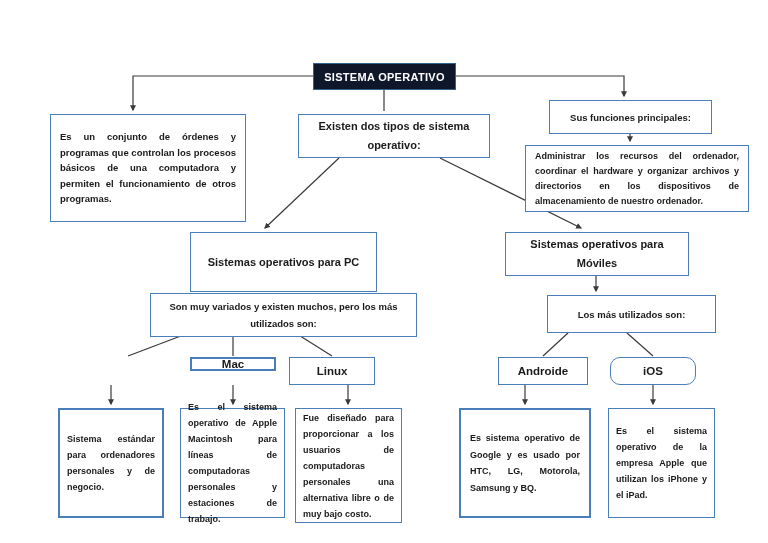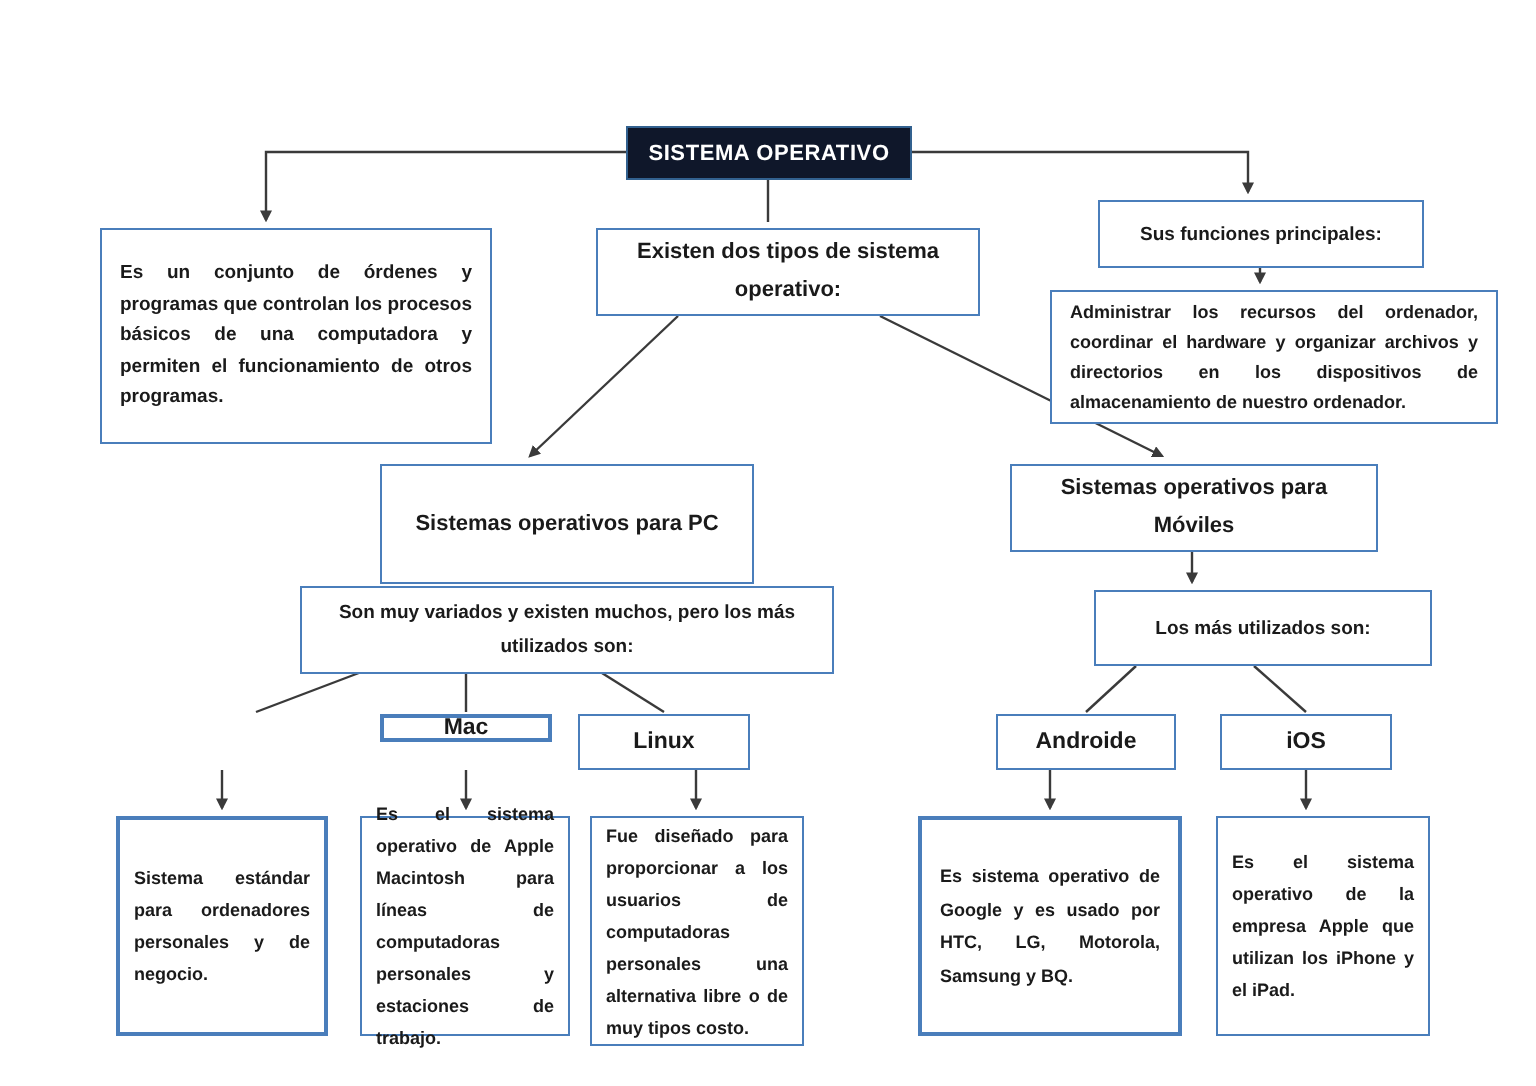--- a/index.html
+++ b/index.html
@@ -65,21 +65,21 @@
   #n-funcs     { left: 549px; top: 100px; width: 163px; height: 34px;  font-size: 9.5px; padding: 2px 6px; }
   #n-funcsdesc { left: 525px; top: 145px; width: 224px; height: 67px;  font-size: 9px; padding: 6px 9px; line-height: 15px; }
   #n-pc        { left: 190px; top: 232px; width: 187px; height: 60px;  font-size: 11px; padding: 17px 8px; line-height: 19px; }
   #n-mob       { left: 505px; top: 232px; width: 184px; height: 44px;  font-size: 11px; padding: 2px 8px; line-height: 19px; }
   #n-varied    { left: 150px; top: 293px; width: 267px; height: 44px;  font-size: 9.5px; padding: 2px 8px; line-height: 17px; }
   #n-mostused  { left: 512px; top: 295px; width: 169px; height: 38px;  font-size: 9.5px; padding: 2px 16px; margin-left: 35px; }
   #n-win       { left: 80px;  top: 357px; width: 97px;  height: 28px;  font-size: 11.5px; padding: 0 4px; }
   #n-mac       { left: 190px; top: 357px; width: 86px;  height: 14px;  font-size: 11.5px; padding: 0 4px; }
   #n-lin       { left: 289px; top: 357px; width: 86px;  height: 28px;  font-size: 11.5px; padding: 0 4px; }
   #n-and       { left: 498px; top: 357px; width: 90px;  height: 28px;  font-size: 11.5px; padding: 0 4px; }
-  #n-ios       { left: 610px; top: 357px; width: 86px;  height: 28px;  font-size: 11.5px; padding: 0 4px; }
+  #n-ios       { left: 610px; top: 357px; width: 86px;  height: 28px;  font-size: 11.5px; padding: 0 4px; border-radius: 10px; }
   #n-windesc   { left: 58px;  top: 408px; width: 106px; height: 110px; font-size: 9px; padding: 8px 7px; line-height: 16px; }
   #n-macdesc   { left: 180px; top: 408px; width: 105px; height: 110px; font-size: 9px; padding: 8px 7px; line-height: 16px; }
   #n-lindesc   { left: 295px; top: 408px; width: 107px; height: 115px; font-size: 9px; padding: 8px 7px; line-height: 16px; }
   #n-anddesc   { left: 459px; top: 408px; width: 132px; height: 110px; font-size: 9px; padding: 10px 9px; line-height: 16.5px; }
   #n-iosdesc   { left: 608px; top: 408px; width: 107px; height: 110px; font-size: 9px; padding: 13px 7px; line-height: 16px; }
   .node.just .txt { hyphens: none; }
 </style>
 </head>
 <body>
 
@@ -179,21 +179,21 @@
 
   <div class="node just thick" id="n-windesc">
     <span class="txt">Sistema estándar para ordenadores personales y de negocio.</span>
   </div>
 
   <div class="node just" id="n-macdesc">
     <span class="txt">Es el sistema operativo de Apple Macintosh para líneas de computadoras personales y estaciones de trabajo.</span>
   </div>
 
   <div class="node just" id="n-lindesc">
-    <span class="txt">Fue diseñado para proporcionar a los usuarios de computadoras personales una alternativa libre o de muy tipos costo.</span>
+    <span class="txt">Fue diseñado para proporcionar a los usuarios de computadoras personales una alternativa libre o de muy bajo costo.</span>
   </div>
 
   <div class="node just thick" id="n-anddesc">
     <span class="txt">Es sistema operativo de Google y es usado por HTC, LG, Motorola, Samsung y BQ.</span>
   </div>
 
   <div class="node just" id="n-iosdesc">
     <span class="txt">Es el sistema operativo de la empresa Apple que utilizan los iPhone y el iPad.</span>
   </div>
 

